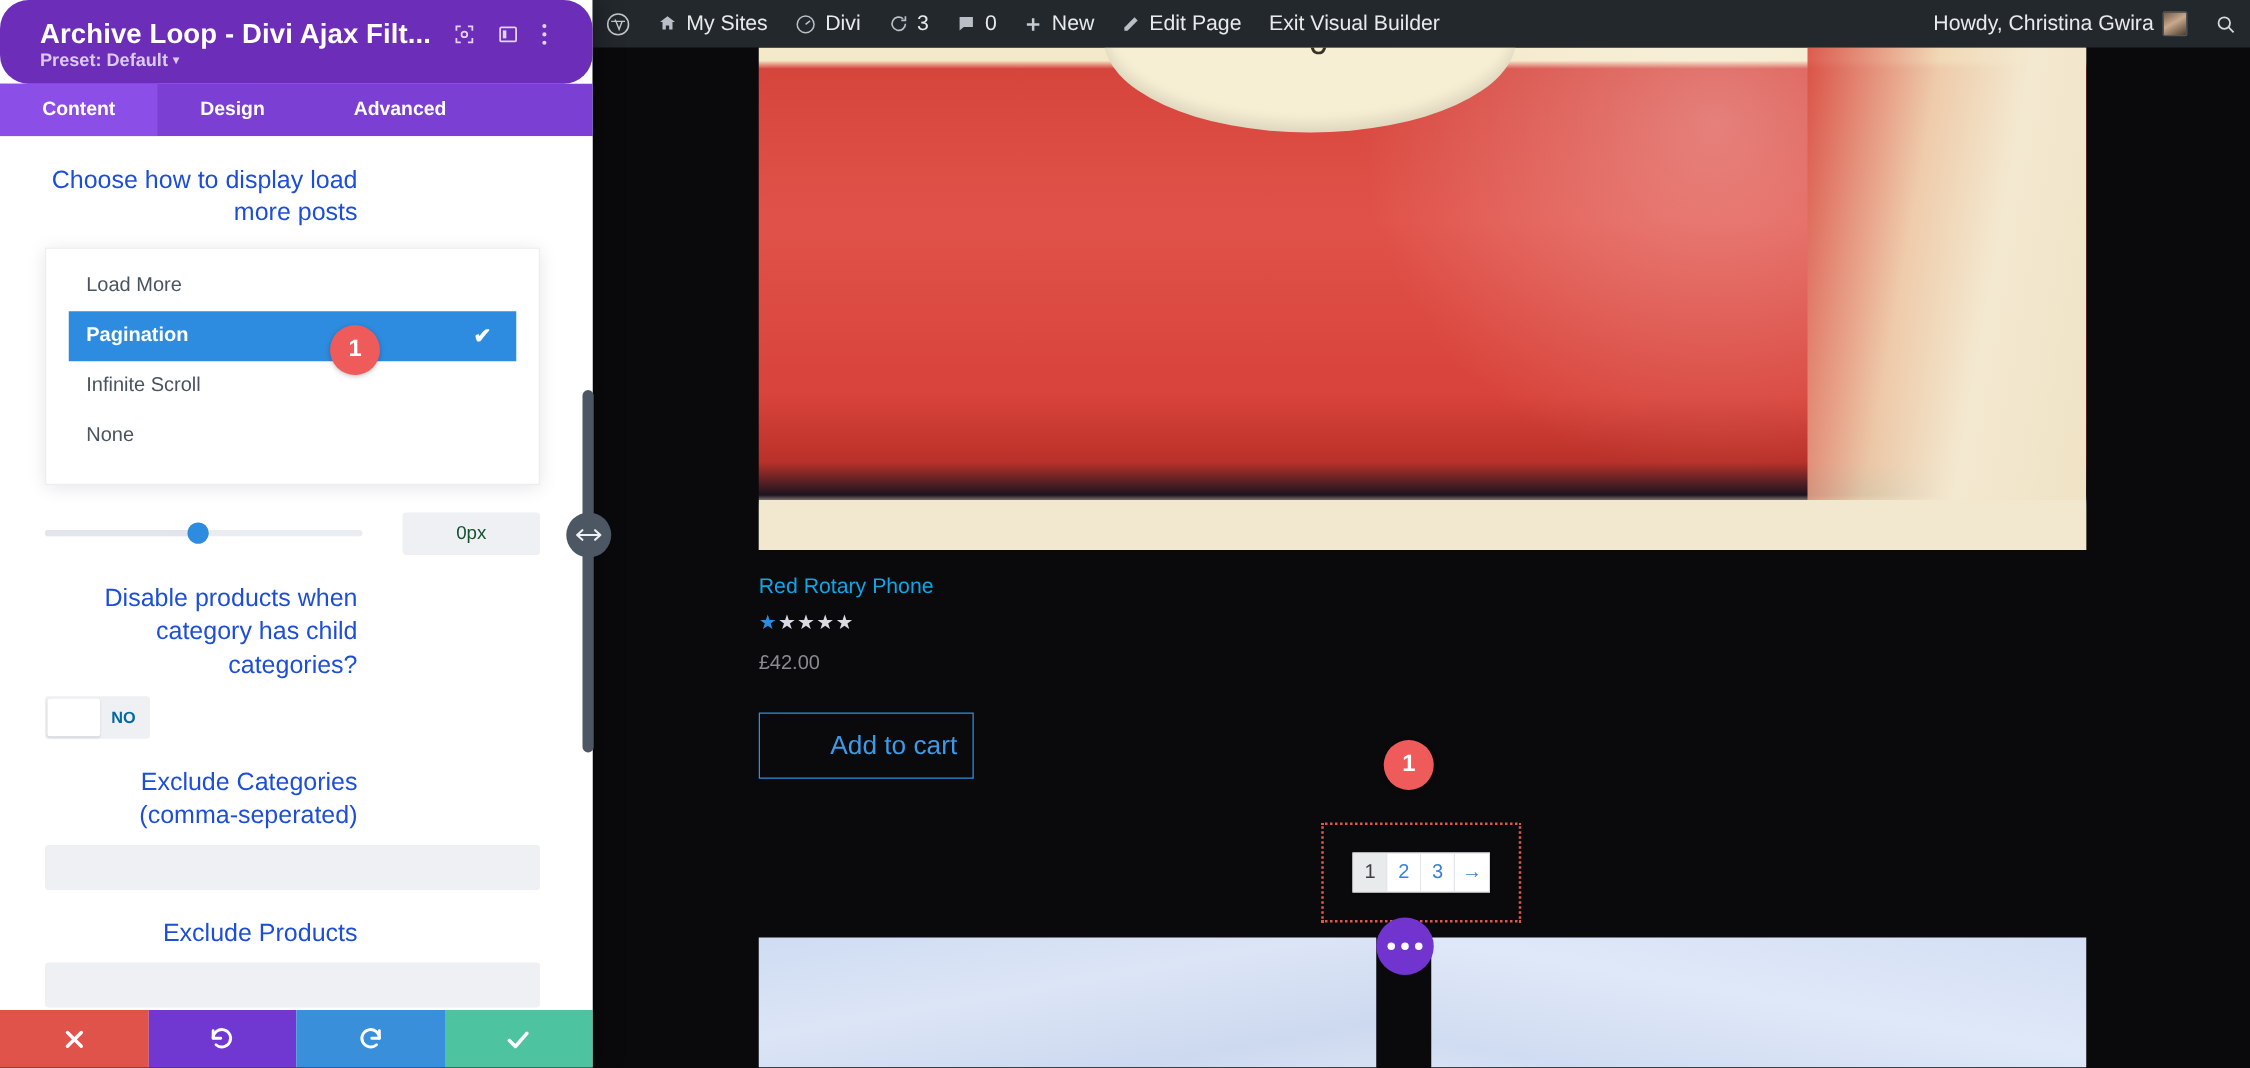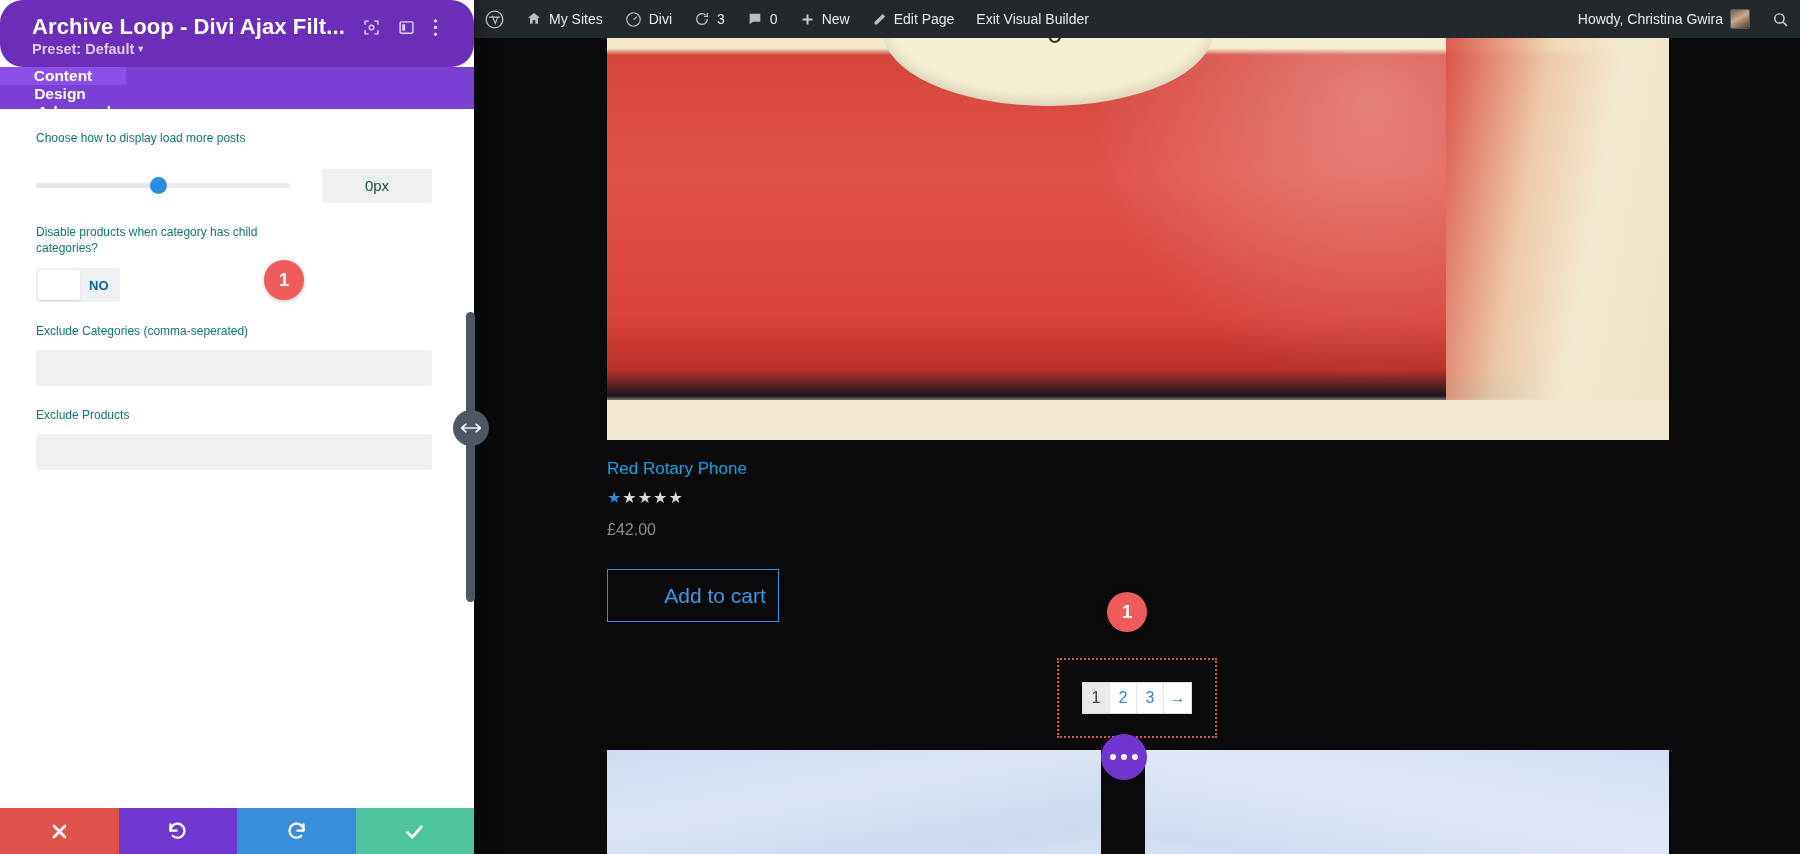--- a/index.html
+++ b/index.html
@@ -39,40 +39,40 @@
     display: inline-flex; align-items: center; justify-content: center;
     cursor: pointer;
   }
   #sb-preset {
     color: #dcc9f2; font-size: 14.5px; font-weight: 700;
     margin-top: 1px; cursor: pointer;
   }
   #sb-preset .caret { font-size: 9px; vertical-align: 2px; margin-left: 2px; }
 
   #sb-tabs {
-    display: flex; background: #7b3fd4; height: 42px; flex-direction: column;
+    display: flex; background: #7b3fd4; height: 42px;
   }
   .sb-tab {
     color: #fff; font-size: 15.5px; font-weight: 700;
     display: flex; align-items: center; justify-content: center;
     height: 42px; cursor: pointer;
   }
   .sb-tab.active { background: #8b4ee6; }
   #tab-content { width: 126px; }
   #tab-design  { width: 120px; }
   #tab-advanced{ width: 148px; }
 
   #sb-body {
     flex: 1 1 auto; background: #fff; position: relative;
     overflow: hidden; padding: 0 0 0 0;
   }
   .field { padding: 0 36px; }
   .field-label {
-    font-size: 12px; color: #0f766e; line-height: 1.32;
-    font-weight: 400; padding-top: 22px; max-width: 250px;
+    font-size: 20px; color: #1d4ed8; line-height: 1.32;
+    font-weight: 400; padding-top: 22px; max-width: 250px; text-align: right;
   }
 
   
   #dropdown {
     margin: 14px 36px 0 36px;
     background: #fff;
     border: 1px solid #eceef1;
     box-shadow: 0 2px 14px rgba(0,0,0,.10);
     padding: 10px 0 18px 0;
     width: 396px;
@@ -166,21 +166,21 @@
     background: #4d5663; color: #e6e9ee; z-index: 61;
     display: flex; align-items: center; justify-content: center;
     cursor: ew-resize;
   }
 
   
   #adminbar {
     position: absolute; left: 474px; top: 0; right: 0; height: 38px;
     background: #23282d; color: #e9eaec;
     display: flex; align-items: center; z-index: 30;
-    font-size: 14px;
+    font-size: 17px;
   }
   .ab-item {
     display: flex; align-items: center; gap: 7px;
     height: 38px; padding: 0 11px; color: #e9eaec; cursor: pointer;
     white-space: nowrap;
   }
   .ab-spacer { flex: 1 1 auto; }
   .ab-icon { display: inline-flex; align-items: center; color: #b9bfc6; }
   #ab-avatar {
     width: 20px; height: 20px; border-radius: 2px;
@@ -433,20 +433,29 @@
     </div>
 
     <div id="sb-body">
 
       <div class="field">
         <div class="field-label">Choose how to display load more posts</div>
       </div>
 
       <div class="step-badge" id="badge-1">1</div>
 
+      <div id="dropdown">
+        <div class="dd-opt">Load More</div>
+        <div class="dd-opt selected">
+          <span>Pagination</span>
+          <span class="dd-check">✔</span>
+        </div>
+        <div class="dd-opt">Infinite Scroll</div>
+        <div class="dd-opt">None</div>
+      </div>
 
       <div id="range-row">
         <div id="range-track">
           <div id="range-fill"></div>
           <div id="range-thumb"></div>
         </div>
         <div id="range-value">0px</div>
       </div>
 
       <div class="field">

